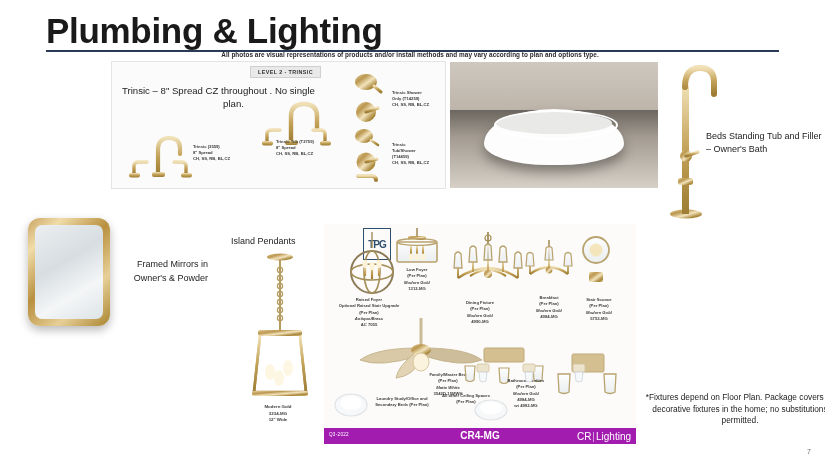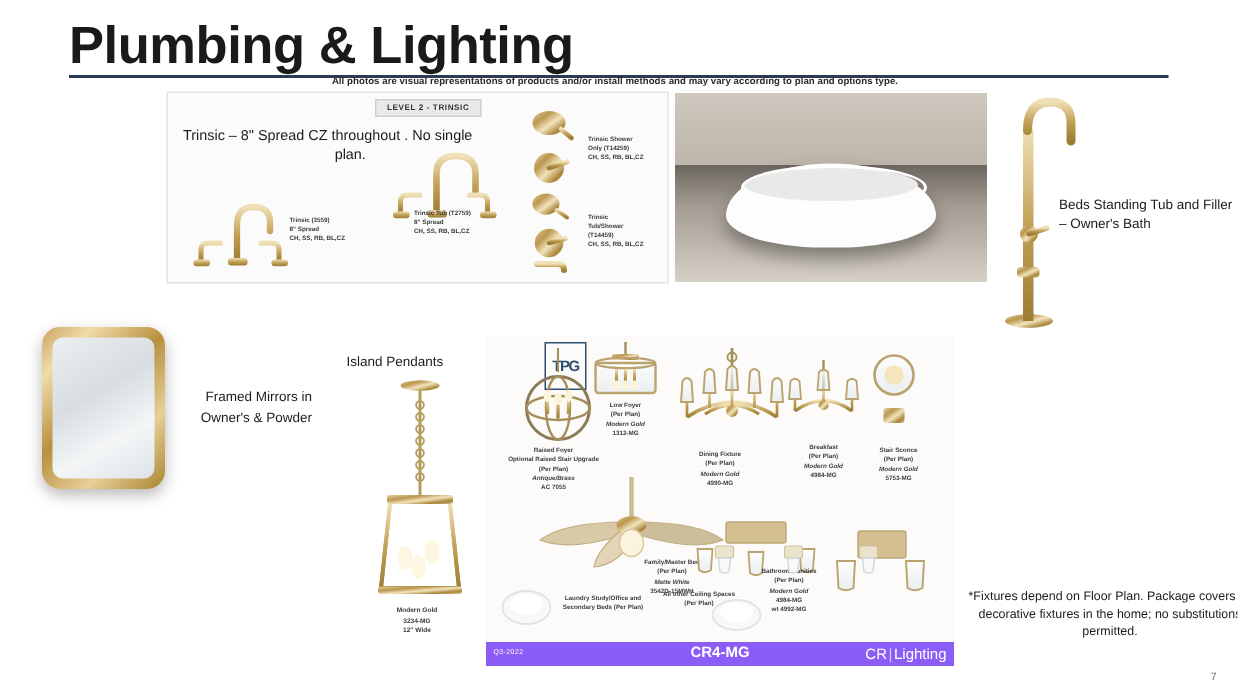--- a/index.html
+++ b/index.html
@@ -58,21 +58,21 @@
        font-size:4.4px;line-height:1.5;color:#3a3a3a;font-weight:bold;}
 
   
   .light-board{position:absolute;left:324px;top:224px;width:312px;height:204px;background:#fcfbf9;}
   .tpg-logo{position:absolute;left:331px;top:228px;width:26px;height:30px;border:1.2px solid #2f4f6f;
        color:#2f4f6f;font-size:10px;font-weight:bold;letter-spacing:-1px;
        display:flex;align-items:center;justify-content:center;font-family:Liberation Sans, sans-serif;margin-left:32px;}
   .lt-cap{position:absolute;text-align:center;font-size:4.2px;line-height:1.5;color:#3c3c3c;font-weight:bold;}
   .lt-cap .ital{font-style:italic;}
 
-  .bottom-bar{position:absolute;left:324px;top:428px;width:312px;height:16px;background:#8b5cf6;
+  .bottom-bar{position:absolute;left:324px;top:428px;width:312px;height:16px;background:#a21caf;
        color:#ffffff;}
   .bb-left{position:absolute;left:5px;top:4px;font-size:4.6px;letter-spacing:.3px;}
   .bb-center{position:absolute;left:0;right:0;top:2px;text-align:center;font-size:10px;font-weight:bold;}
   .bb-right{position:absolute;right:5px;top:3px;font-size:10px;}
   .bb-right .sep{opacity:.65;padding:0 1px;}
 
   .footnote{position:absolute;left:628px;top:392px;width:192px;text-align:center;
        font-size:8.3px;line-height:1.4;color:#1c1c1c;margin-left:16px;}
   .page-num{position:absolute;right:14px;bottom:8px;font-size:7px;color:#6a6a6a;}
 </style>

